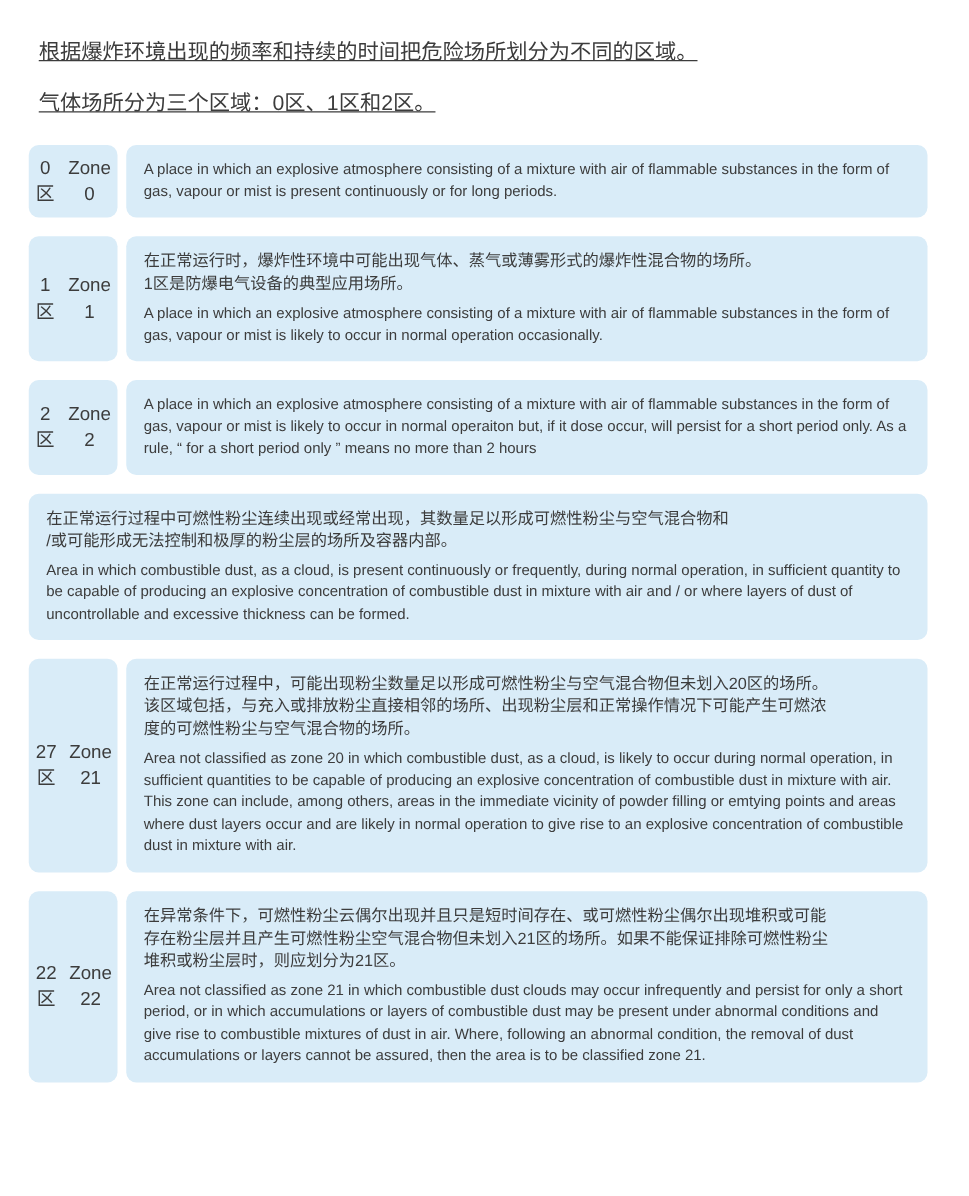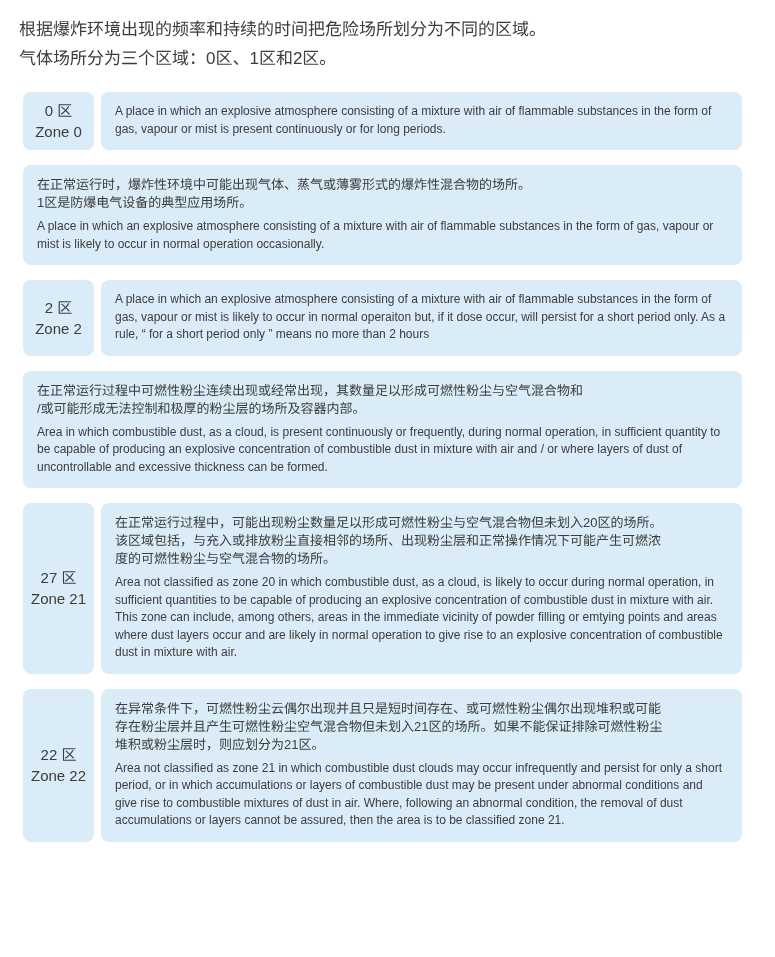--- a/index.html
+++ b/index.html
@@ -20,35 +20,35 @@
     width: 775px;
     height: 957px;
     padding-top: 13px;
   }
   .intro {
     font-size: 17px;
     line-height: 25px;
     margin: 0 20px 21px 15px;
     color: var(--text-color, #3c3c3c);
   }
-  .intro p { margin: 4px; }
+  .intro p { margin: 16px; text-decoration: underline; }
   .intro.dust { margin: 6px 20px 17px 24px; }
   .zone-row {
     display: flex;
     align-items: stretch;
     margin: 0 33px 15px 23px;
   }
   .zone-label {
     flex: none;
     width: 71px;
     margin-right: 7px;
     background: var(--panel-bg, #d9ecf8);
     border-radius: 8px;
     display: flex;
-    flex-direction: column;
+    flex-direction: row;
     justify-content: center;
     align-items: center;
     text-align: center;
     font-size: 15px;
     line-height: 21px;
     color: var(--text-color, #3c3c3c);
   }
   .zone-content {
     flex: 1 1 auto;
     background: var(--panel-bg, #d9ecf8);
@@ -82,20 +82,24 @@
     <div class="zone-label">
       <div>0 区</div>
       <div>Zone 0</div>
     </div>
     <div class="zone-content">
       <p class="en">A place in which an explosive atmosphere consisting of a mixture with air of flammable substances in the form of gas, vapour or mist is present  continuously  or  for  long  periods.</p>
     </div>
   </div>
 
   <div class="zone-row">
+    <div class="zone-label">
+      <div>1 区</div>
+      <div>Zone 1</div>
+    </div>
     <div class="zone-content">
       <p class="cn">在正常运行时，爆炸性环境中可能出现气体、蒸气或薄雾形式的爆炸性混合物的场所。
 1区是防爆电气设备的典型应用场所。</p>
       <p class="en">A place in which an explosive atmosphere consisting of a mixture with air of flammable substances in the form of gas, vapour or mist is likely to occur in normal operation occasionally.</p>
     </div>
   </div>
 
   <div class="zone-row">
     <div class="zone-label">
       <div>2 区</div>

